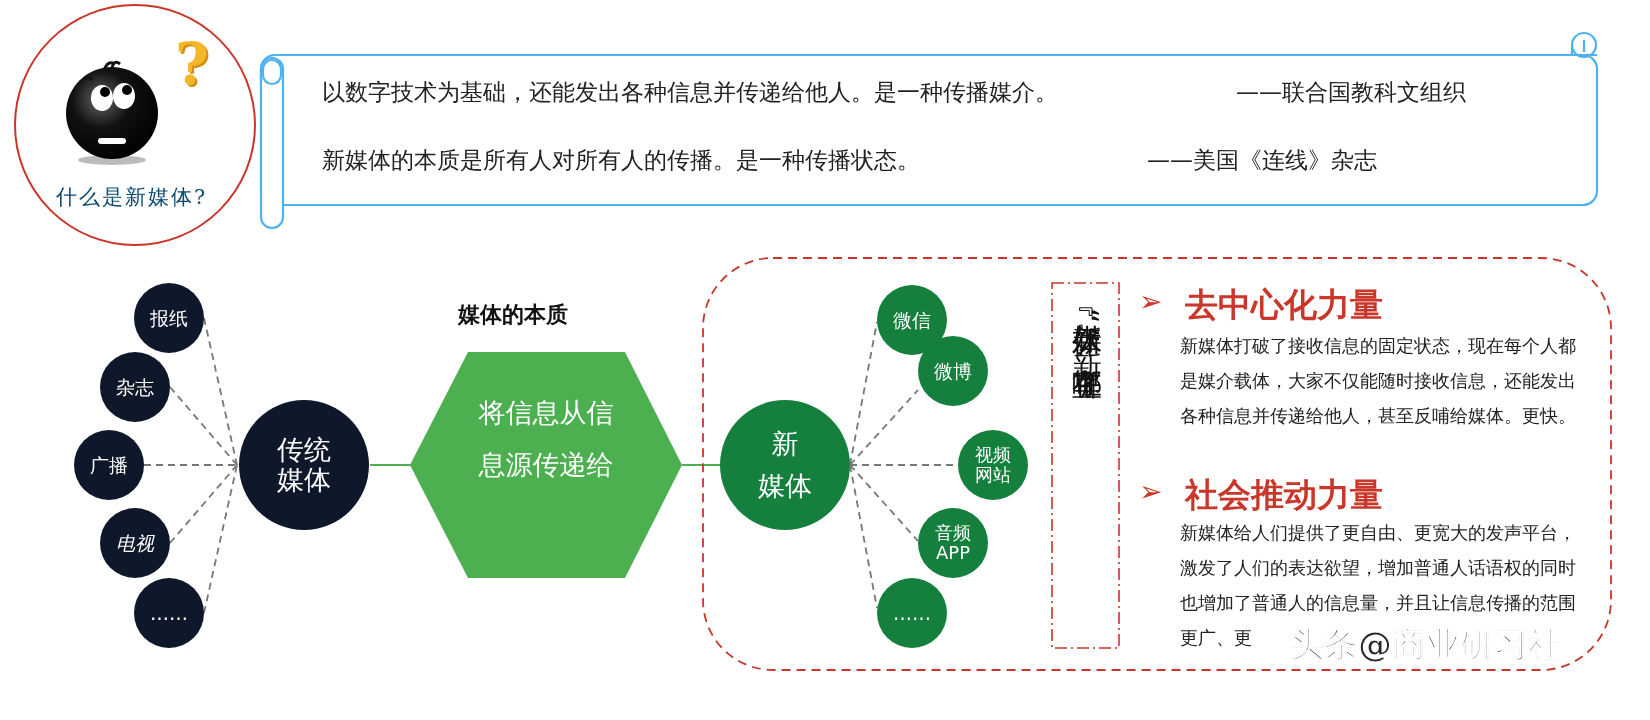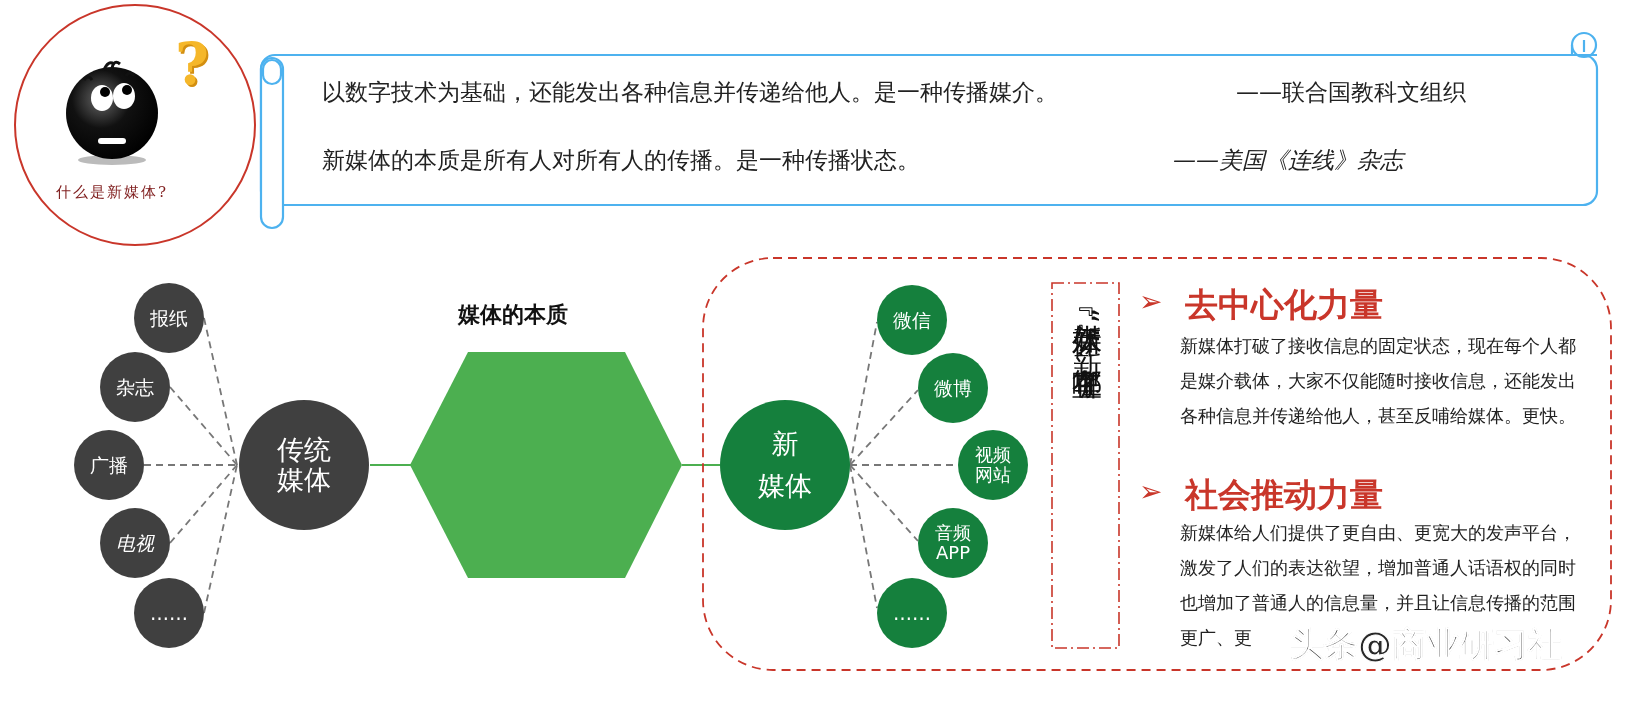--- a/index.html
+++ b/index.html
@@ -1,20 +1,20 @@
 <!DOCTYPE html>
 <html><head>
 <meta charset="utf-8">
 <style>
   html,body{margin:0;padding:0;background:#ffffff;}
   body{width:1650px;height:720px;position:relative;overflow:hidden;font-family:"DejaVu Sans","Liberation Sans",sans-serif;color:#222;}
   .abs{position:absolute;}
   svg.layer{position:absolute;left:0;top:0;}
   .circle{position:absolute;border-radius:50%;display:flex;align-items:center;justify-content:center;text-align:center;color:#fff;line-height:1.1;}
-  .blue{background:#404040;}
+  .blue{background:#0f172a;}
   .red{background:#15803d;}
   .small{width:70px;height:70px;font-size:19px;}
   .big{width:130px;height:130px;font-size:27px;}
   .quote-line{position:absolute;font-size:23px;color:#222;white-space:nowrap;}
   .quote-source{position:absolute;font-size:23px;color:#222;white-space:nowrap;}
   .hex-text{position:absolute;color:#fff;font-size:27px;text-align:center;line-height:52px;width:270px;}
   .sec-title{position:absolute;font-weight:bold;color:#c9362a;font-size:33px;white-space:nowrap;}
   .sec-arrow{position:absolute;color:#c9362a;font-size:28px;}
   .sec-body{position:absolute;font-size:18px;line-height:35px;color:#222;width:405px;}
   .vert{position:absolute;font-size:30px;color:#111;writing-mode:vertical-rl;letter-spacing:2px;}
@@ -77,47 +77,49 @@
     <path d="M42 12 q4 -10 10 -6 M50 10 q2 -9 8 -4" stroke="#111" stroke-width="3" fill="none"></path>
     <path d="M22 22 q4 -6 8 0 M64 18 q4 -6 8 0" stroke="#111" stroke-width="3" fill="none"></path>
     <ellipse cx="40" cy="40" rx="11" ry="13" fill="#fff"></ellipse>
     <ellipse cx="62" cy="38" rx="11" ry="13" fill="#fff"></ellipse>
     <circle cx="43" cy="34" r="5" fill="#000"></circle>
     <circle cx="65" cy="32" r="5" fill="#000"></circle>
     <rect x="36" y="80" width="28" height="6" rx="3" fill="#fff"></rect>
   </svg>
 </div>
 <div class="abs" style="left:175px;top:30px;font-size:58px;font-weight:bold;color:#f5b72a;text-shadow:2px 2px 0 #d38f10;font-family:'DejaVu Serif',serif;">?</div>
-<div class="abs" style="left:56px;top:183px;font-size:15px;color:#7f1d1d;font-family:'DejaVu Serif','Liberation Serif',serif;letter-spacing:2px;">什么是新媒体?</div>
+<div class="abs" style="left:56px;top:183px;font-size:21px;color:#0c4a6e;font-family:'DejaVu Serif','Liberation Serif',serif;letter-spacing:2px;">什么是新媒体?</div>
 
 <div class="quote-line" style="left:322px;top:77px;">以数字技术为基础，还能发出各种信息并传递给他人。是一种传播媒介。</div>
 <div class="quote-source" style="left:1236px;top:77px;">——联合国教科文组织</div>
 <div class="quote-line" style="left:322px;top:145px;">新媒体的本质是所有人对所有人的传播。是一种传播状态。</div>
-<div class="quote-source" style="left:1173px;top:145px;font-style:italic;">——美国《连线》杂志</div>
+<div class="quote-source" style="left:1147px;top:145px;">——美国《连线》杂志</div>
 
 <div class="circle blue small" style="left:134px;top:283px;">报纸</div>
 <div class="circle blue small" style="left:100px;top:352px;">杂志</div>
 <div class="circle blue small" style="left:74px;top:430px;">广播</div>
 <div class="circle blue small" style="left:100px;top:508px;font-style:italic;">电视</div>
 <div class="circle blue small" style="left:134px;top:578px;">……</div>
 <div class="circle blue big" style="left:239px;top:400px;white-space:pre-line;">
   <span>传统
 媒体</span>
 </div>
 
 <div class="abs" style="left:458px;top:300px;font-size:22px;font-weight:bold;color:#111;">媒体的本质</div>
 <div class="hex-text" style="left:411px;top:387px;">
+  <div>将信息从信</div>
+  <div>息源传递给</div>
 </div>
 
 <div class="circle red big" style="left:720px;top:400px;white-space:pre-line;line-height:1.55;">
   <span>新
 媒体</span>
 </div>
 <div class="circle red small" style="left:877px;top:285px;">微信</div>
-<div class="circle red small" style="left:918px;top:353px;">微博</div>
+<div class="circle red small" style="left:918px;top:336px;">微博</div>
 <div class="circle red small" style="left:958px;top:430px;white-space:pre-line;font-size:18px;">视频
 网站</div>
 <div class="circle red small" style="left:918px;top:508px;white-space:pre-line;font-size:18px;">音频
 APP</div>
 <div class="circle red small" style="left:877px;top:578px;">……</div>
 
 <div class="vert" style="left:1066px;top:298px;height:345px;">『新媒体』“新”在哪里？</div>
 
 <div class="sec-arrow" style="left:1139px;top:285px;">➢</div>
 <div class="sec-title" style="left:1185px;top:283px;">去中心化力量</div>

